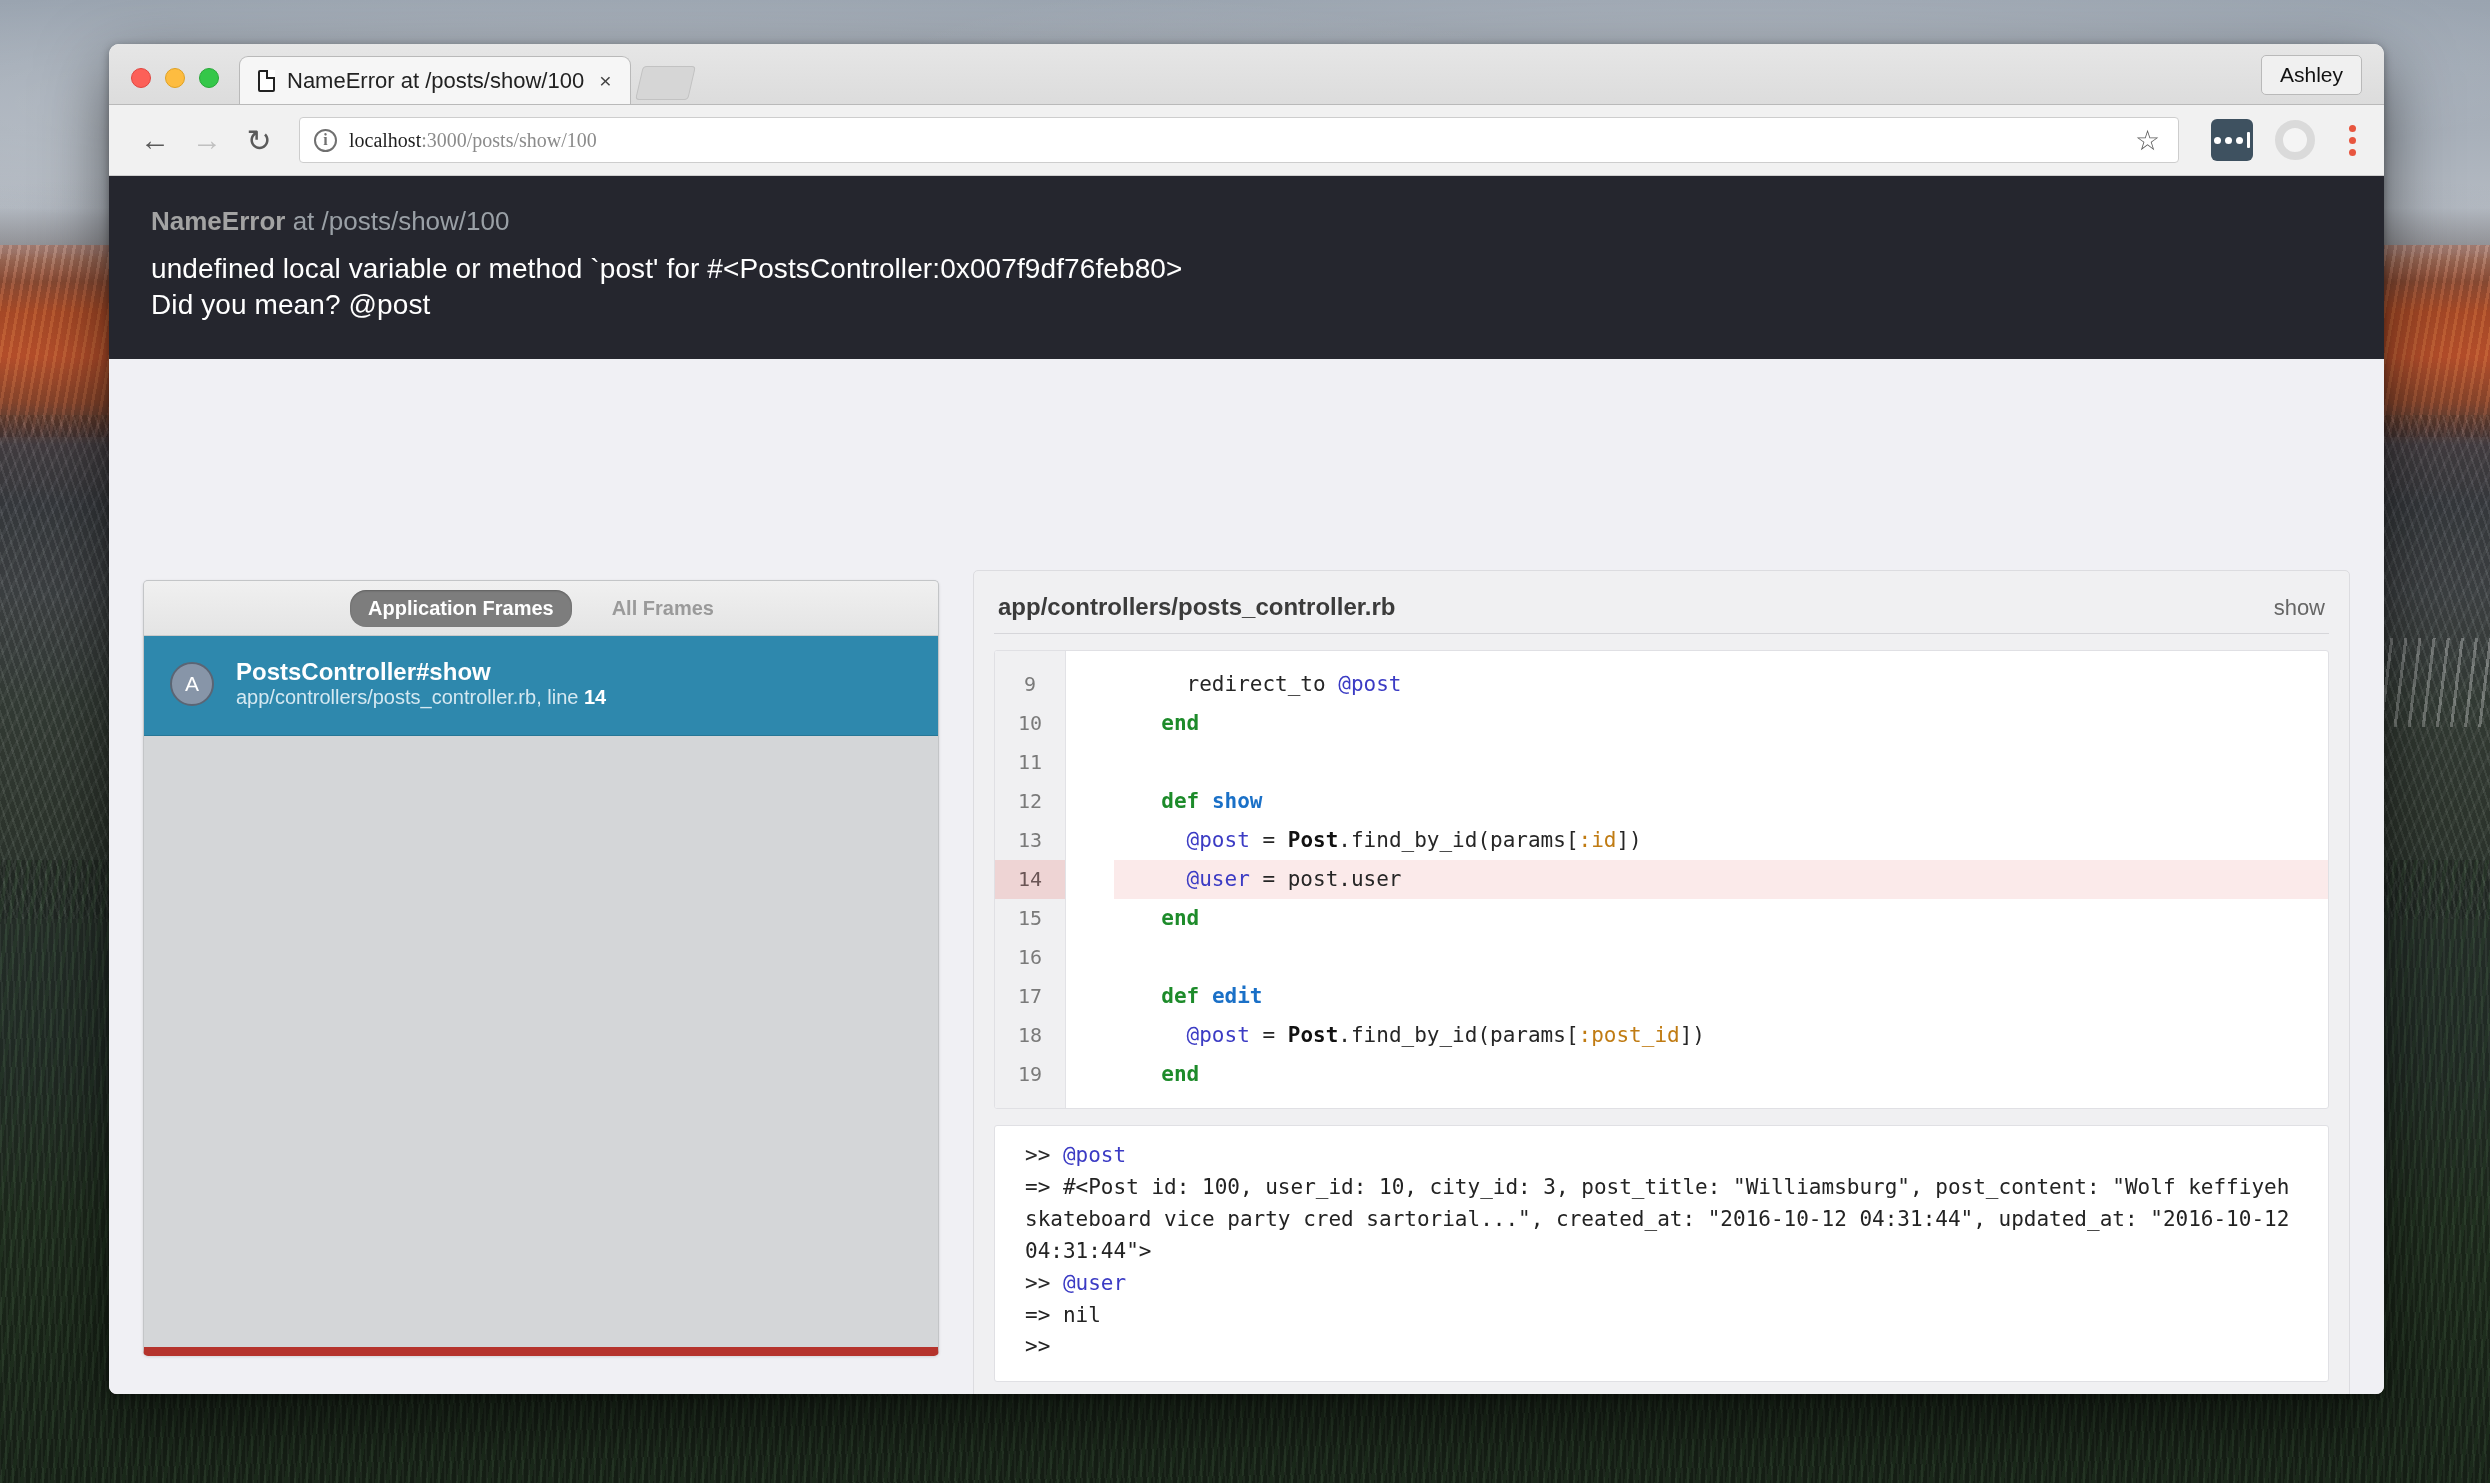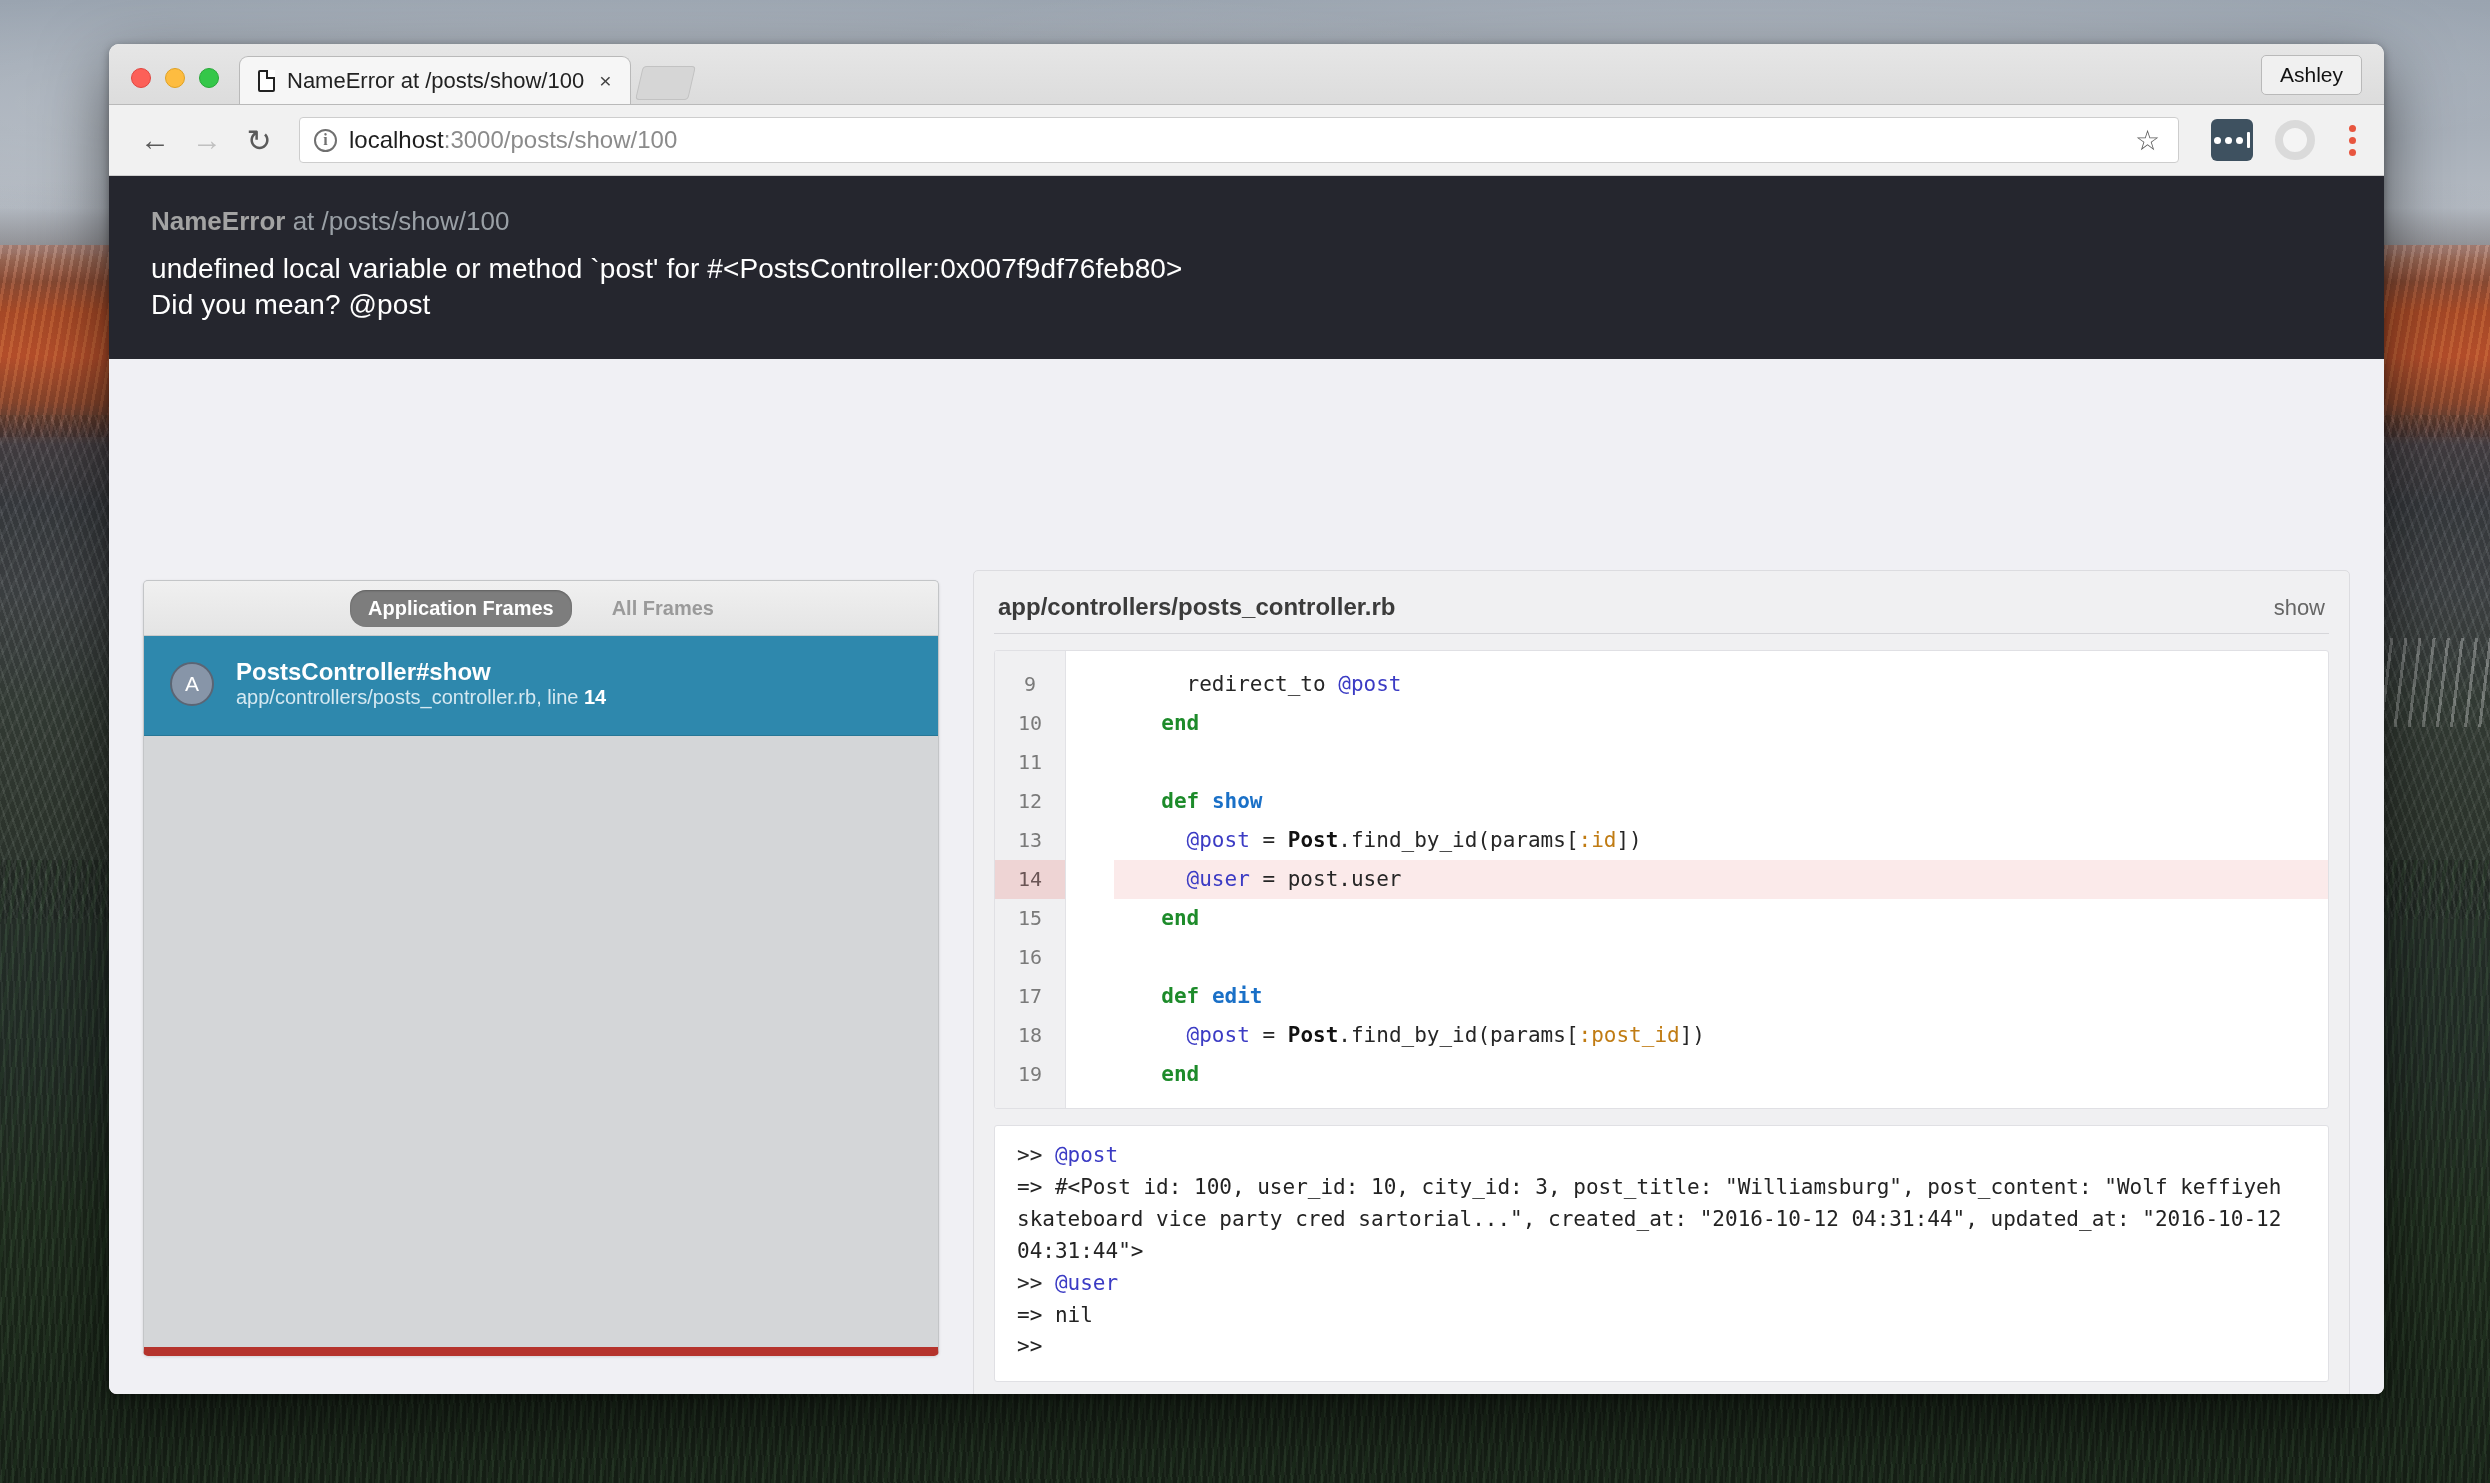--- a/index.html
+++ b/index.html
@@ -158,21 +158,21 @@
     background: #fff; border: 1px solid #cdcdcd; border-radius: 4px;
     display: flex; align-items: center; padding: 0 14px; gap: 12px;
   }
   .info-icon {
     width: 23px; height: 23px; border-radius: 50%;
     border: 2px solid #707070; color: #707070;
     font-size: 16px; font-weight: bold;
     display:flex; align-items:center; justify-content:center;
     font-family: "Liberation Serif", serif; flex: none;
   }
-  .url { font-size: 24px; color: #8b8b8b; white-space: nowrap; }
+  .url { font-size: 20px; color: #8b8b8b; white-space: nowrap; font-family: Liberation Serif, serif; }
   .url b { color: #1f1f1f; font-weight: normal; }
   .star {
     font-size: 28px; color: #5c5c5c; margin-left: auto; padding-right: 4px;
   }
   .ext-pw {
     width: 42px; height: 42px; border-radius: 6px;
     background: #3e5160; display:flex; align-items:center; justify-content:center;
     gap: 4px; margin-left: 10px;
   }
   .ext-pw i { width:7px; height:7px; border-radius:50%; background:#fff; display:block; }
@@ -298,21 +298,21 @@
 
   
   .console {
     margin-top: 16px;
     background: #fff; border: 1px solid #e0e0e4; border-radius: 3px;
     padding: 14px 18px 18px 22px;
   }
   .console p {
     font-family: "DejaVu Sans Mono", monospace;
     font-size: 21px; line-height: 1.52; color: #232323;
-    white-space: pre-wrap; word-break: break-word;
+    white-space: pre-wrap; word-break: break-word; margin-left: 8px;
   }
   .c-prompt { color: #2b2b2b; }
   .c-ivar { color: #3b3bc4; }
   .shell-hint {
     display: flex; align-items: center; gap: 18px;
     padding: 26px 6px 0 28px;
   }
 </style>
 </head>
 <body>

